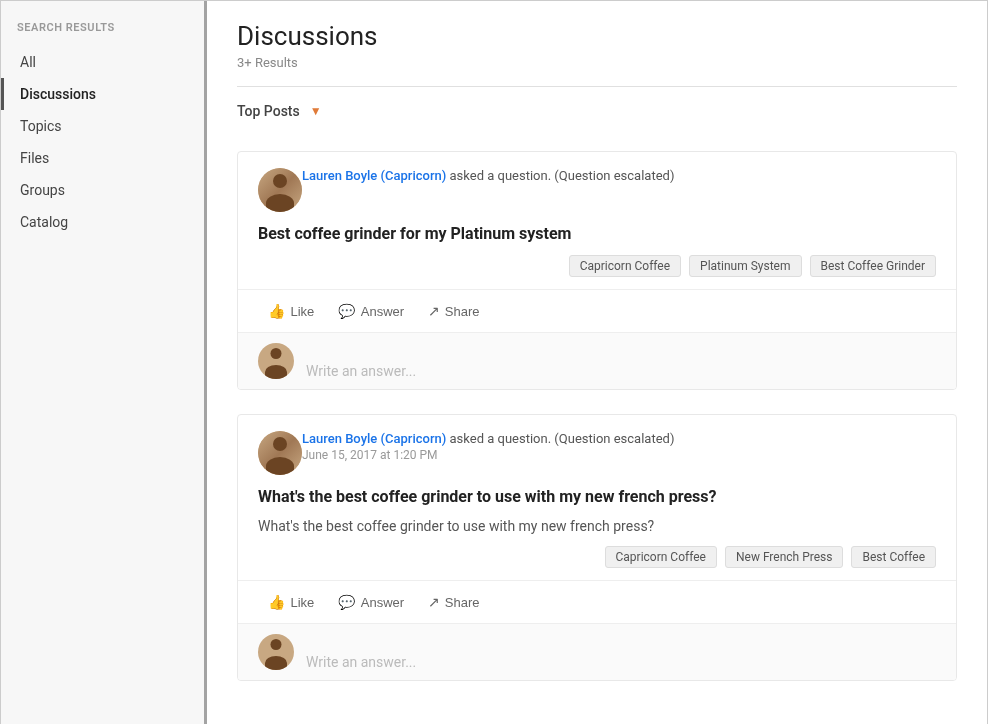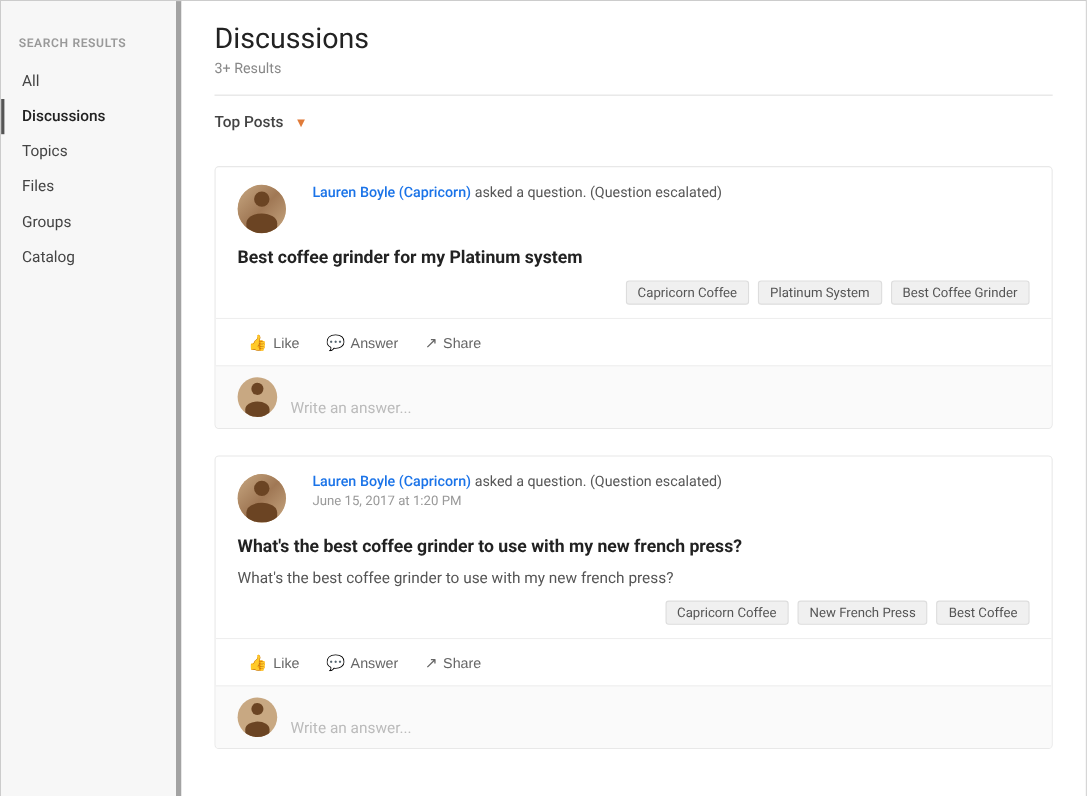--- a/index.html
+++ b/index.html
@@ -10,25 +10,25 @@
       font-size: 14px;
       width: 988px;
       min-height: 724px;
       border: 1px solid #ccc;
       display: flex;
       overflow: hidden;
     }
 
     
     .sidebar {
-      width: 164px;
+      width: 206px;
       min-height: 724px;
       background: #f7f7f7;
-      border-right: 5px solid #a3a3a3;
-      padding-top: 32px;
+      border-right: 3px solid #a3a3a3;
+      padding-top: 20px;
       flex-shrink: 0;
     }
     .sidebar-header {
       font-size: 11px;
       font-weight: 600;
       color: #999;
       text-transform: uppercase;
       letter-spacing: 0.05em;
       padding: 0 16px 12px 16px;
     }
@@ -94,21 +94,21 @@
       border-radius: 4px;
       margin-bottom: 24px;
       overflow: hidden;
     }
     .post-content {
       padding: 16px 20px 0 20px;
     }
     .post-header {
       display: flex;
       align-items: flex-start;
-      gap: 24px;
+      gap: 0;
       margin-bottom: 12px;
     }
     .avatar {
       width: 44px;
       height: 44px;
       border-radius: 50%;
       overflow: hidden;
       flex-shrink: 0;
       background: #c8a882;
       display: flex;

